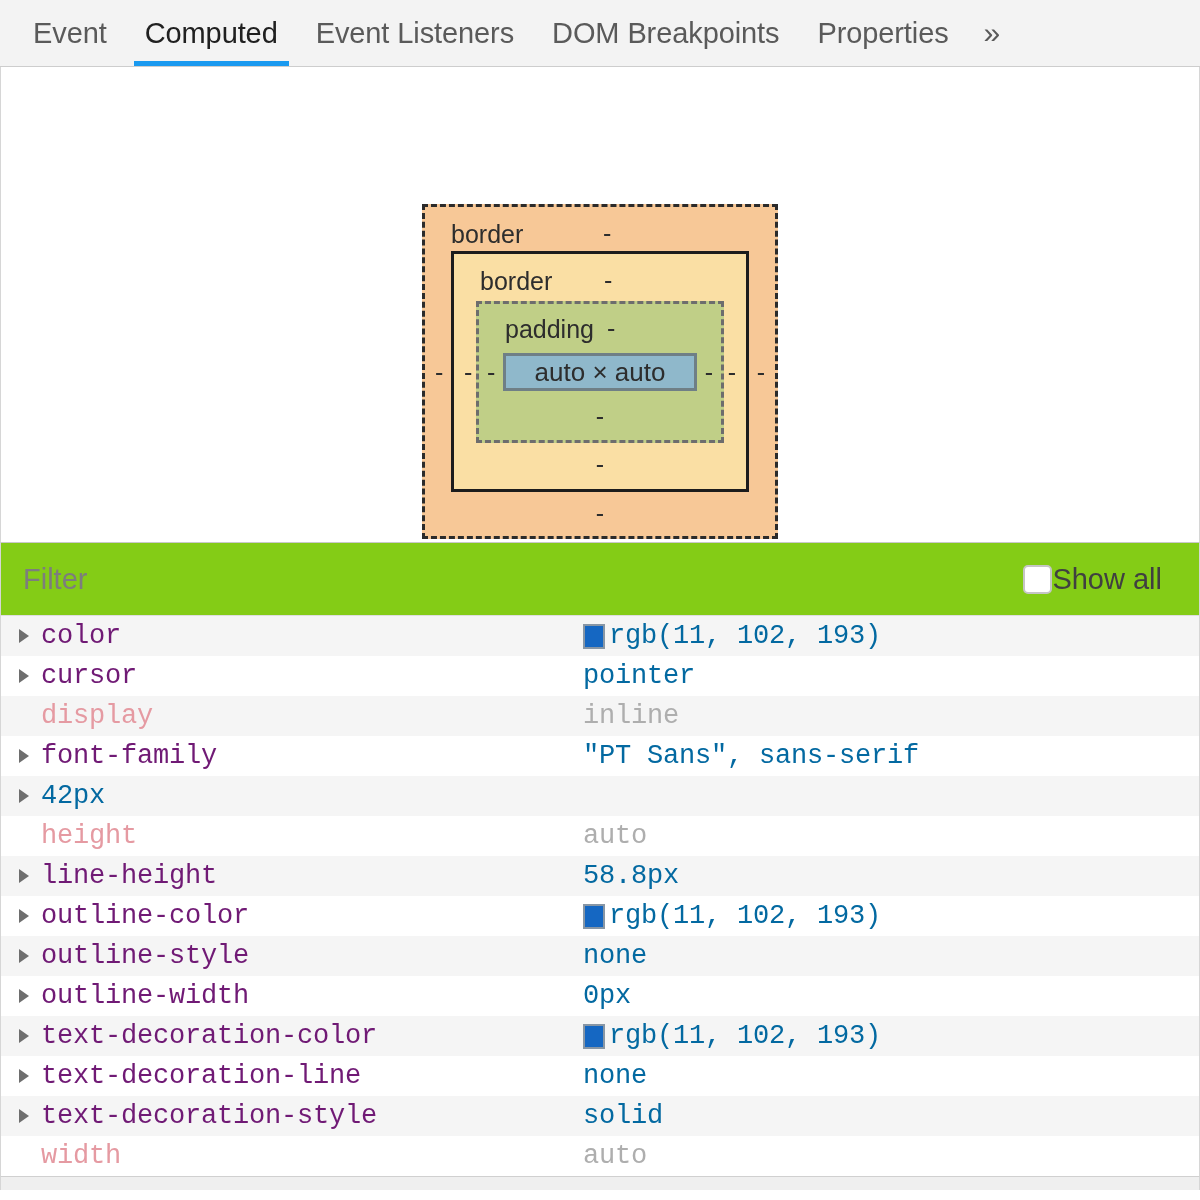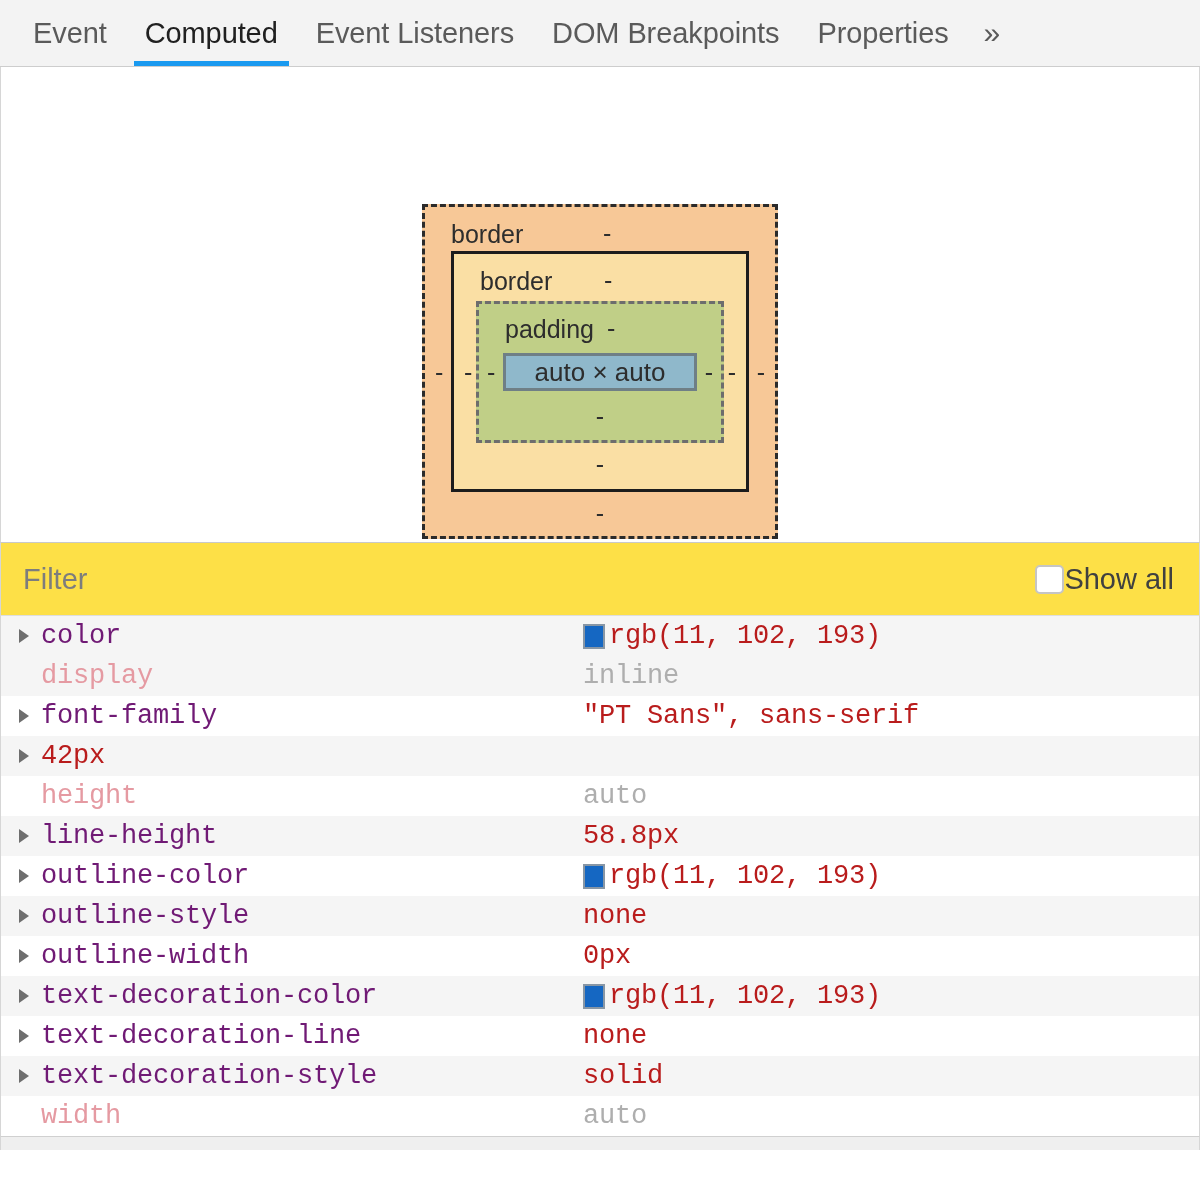--- a/index.html
+++ b/index.html
@@ -159,28 +159,28 @@
   
   .d-right { top: 50%; transform: translateY(-50%); }
   .d-m-right { right: 10px; }
   .d-b-right { right: 10px; }
   .d-p-right { right: 8px; }
 
   
   .filterbar {
     position: relative;
     height: 73px;
-    background: #fde047;
+    background: #84cc16;
     border-left: 1px solid #d6d6d6;
     border-right: 1px solid #d6d6d6;
     border-bottom: 1px solid #dedede;
     box-sizing: border-box;
     display: flex;
     align-items: center;
-    padding: 0 23px 0 22px;
+    padding: 0 35px 0 22px;
   }
   .filter-input {
     flex: 1;
     border: none;
     outline: none;
     background: transparent;
     font-family: "Liberation Sans", sans-serif;
     font-size: 29px;
     color: #303030;
     padding: 0;
@@ -247,21 +247,21 @@
     white-space: nowrap;
     letter-spacing: -0.2px;
   }
   .prop-row.inherited .prop-name {
     color: #e59aa2;
   }
   .prop-value {
     display: flex;
     align-items: center;
     font-size: 27px;
-    color: #b91c1c;
+    color: #0369a1;
     white-space: nowrap;
     letter-spacing: -0.2px;
   }
   .prop-row.inherited .prop-value {
     color: #aeaeae;
   }
   .swatch {
     display: inline-block;
     width: 22px;
     height: 25px;
@@ -351,20 +351,31 @@
           <svg width="14" height="16" viewBox="0 0 14 16">
             <path d="M2 1 L12 8 L2 15 Z" fill="#6e6e6e"></path>
           </svg>
         </div>
         <div class="prop-name">color</div>
         <div class="prop-value">
           <span class="swatch" style="background: rgb(21, 103, 194);"></span>
           <span>rgb(11, 102, 193)</span>
         </div>
       </div>
+      <div class="prop-row">
+        <div class="prop-arrow">
+          <svg width="14" height="16" viewBox="0 0 14 16">
+            <path d="M2 1 L12 8 L2 15 Z" fill="#6e6e6e"></path>
+          </svg>
+        </div>
+        <div class="prop-name">cursor</div>
+        <div class="prop-value">
+          <span>pointer</span>
+        </div>
+      </div>
       <div class="prop-row alt inherited">
         <div class="prop-arrow"></div>
         <div class="prop-name">display</div>
         <div class="prop-value">
           <span>inline</span>
         </div>
       </div>
       <div class="prop-row">
         <div class="prop-arrow">
           <svg width="14" height="16" viewBox="0 0 14 16">

